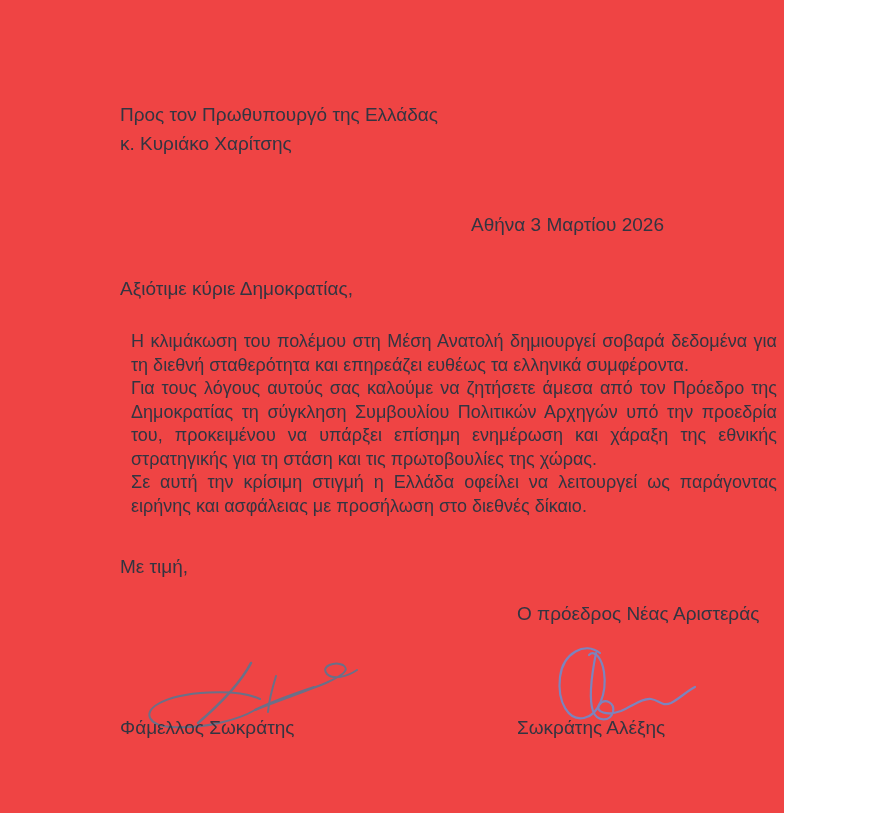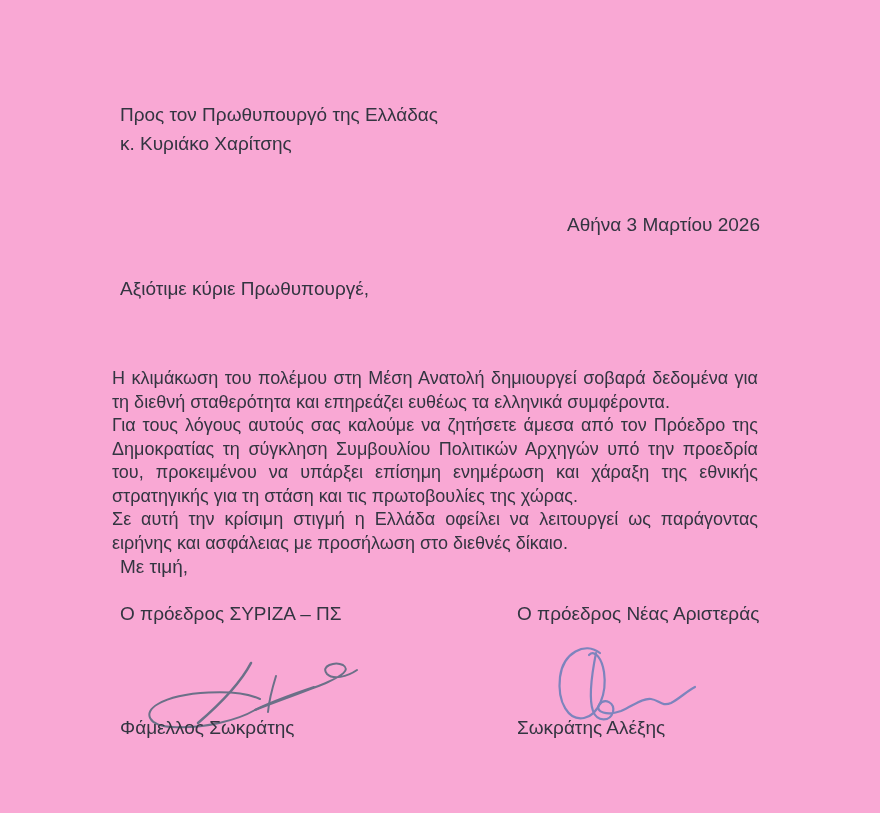--- a/index.html
+++ b/index.html
@@ -2,23 +2,23 @@
 <html><head>
 <meta charset="utf-8">
 <style>
   html, body {
     margin: 0;
     padding: 0;
     background: #ffffff;
   }
   .page {
     position: relative;
-    width: 880px;
+    width: 784px;
     height: 813px;
-    background: #f9a8d4;
+    background: #ef4444;
     font-family: "Liberation Sans", "DejaVu Sans", sans-serif;
     color: #333541;
     overflow: hidden;
   }
   .recipient {
     position: absolute;
     left: 120px;
     top: 100px;
     font-size: 19px;
     line-height: 29px;
@@ -32,27 +32,26 @@
     margin-top: 20px;
   }
   .salutation {
     position: absolute;
     left: 120px;
     top: 278px;
     font-size: 19px;
   }
   .body-block {
     position: absolute;
-    left: 112px;
+    left: 131px;
     top: 330px;
     width: 646px;
     font-size: 18px;
     line-height: 23.5px;
     text-align: justify;
-    margin-top: 37px;
   }
   .body-block p {
     margin: 0;
   }
   .closing {
     position: absolute;
     left: 120px;
     top: 556px;
     font-size: 19px;
   }
@@ -92,32 +91,31 @@
 
 <div class="page">
 
   <div class="recipient">
     <div>Προς τον Πρωθυπουργό της Ελλάδας</div>
     <div>κ. Κυριάκο Χαρίτσης</div>
   </div>
 
   <div class="dateline">Αθήνα 3 Μαρτίου 2026</div>
 
-  <div class="salutation">Αξιότιμε κύριε Πρωθυπουργέ,</div>
+  <div class="salutation">Αξιότιμε κύριε Δημοκρατίας,</div>
 
   <div class="body-block">
     <p>Η κλιμάκωση του πολέμου στη Μέση Ανατολή δημιουργεί σοβαρά δεδομένα για τη διεθνή σταθερότητα και επηρεάζει ευθέως τα ελληνικά συμφέροντα.</p>
     <p>Για τους λόγους αυτούς σας καλούμε να ζητήσετε άμεσα από τον Πρόεδρο της Δημοκρατίας τη σύγκληση Συμβουλίου Πολιτικών Αρχηγών υπό την προεδρία του, προκειμένου να υπάρξει επίσημη ενημέρωση και χάραξη της εθνικής στρατηγικής για τη στάση και τις πρωτοβουλίες της χώρας.</p>
     <p>Σε αυτή την κρίσιμη στιγμή η Ελλάδα οφείλει να λειτουργεί ως παράγοντας ειρήνης και ασφάλειας με προσήλωση στο διεθνές δίκαιο.</p>
   </div>
 
   <div class="closing">Με τιμή,</div>
 
   <div class="sig-col left">
-    <div class="sig-title">Ο πρόεδρος ΣΥΡΙΖΑ – ΠΣ</div>
     <svg class="sig-svg left" width="222" height="82" viewBox="0 0 222 82">
       <path d="M118,50 C95,39 38,42 16,55 C0,64 7,77 30,78 C62,80 96,71 113,61 C133,51 155,44 172,38" stroke-width="2" stroke="#6b7088"></path>
       <path d="M109,14 C99,33 77,56 56,74" stroke-width="2.6" stroke="#6b7088"></path>
       <path d="M134,27 C130,40 127,52 126,63" stroke-width="2" stroke="#6b7088"></path>
       <path d="M113,61 C140,50 168,41 186,33 C199,27 209,21 201,16 C193,12 178,17 185,25 C191,31 205,28 215,21" stroke-width="2" stroke="#6b7088"></path>
     </svg>
     <div class="sig-name">Φάμελλος Σωκράτης</div>
   </div>
 
   <div class="sig-col right">

